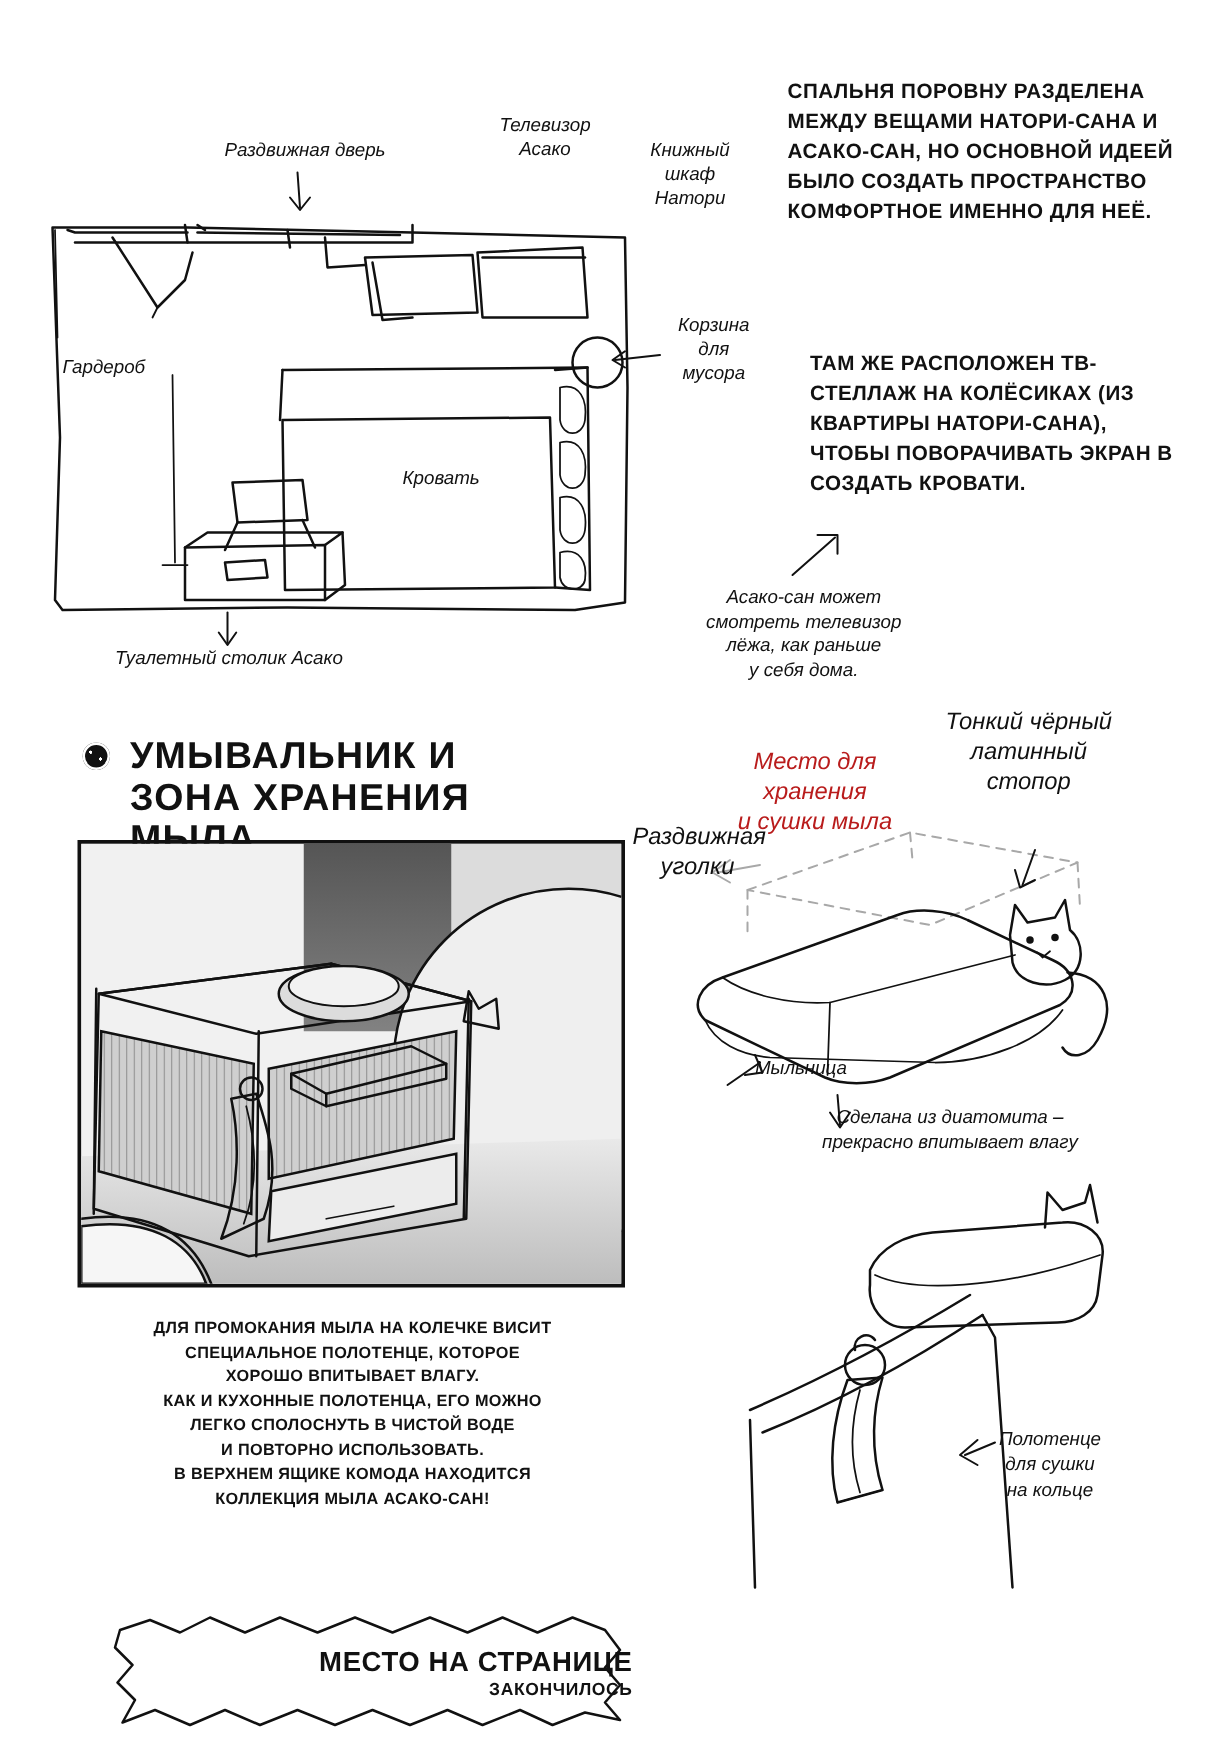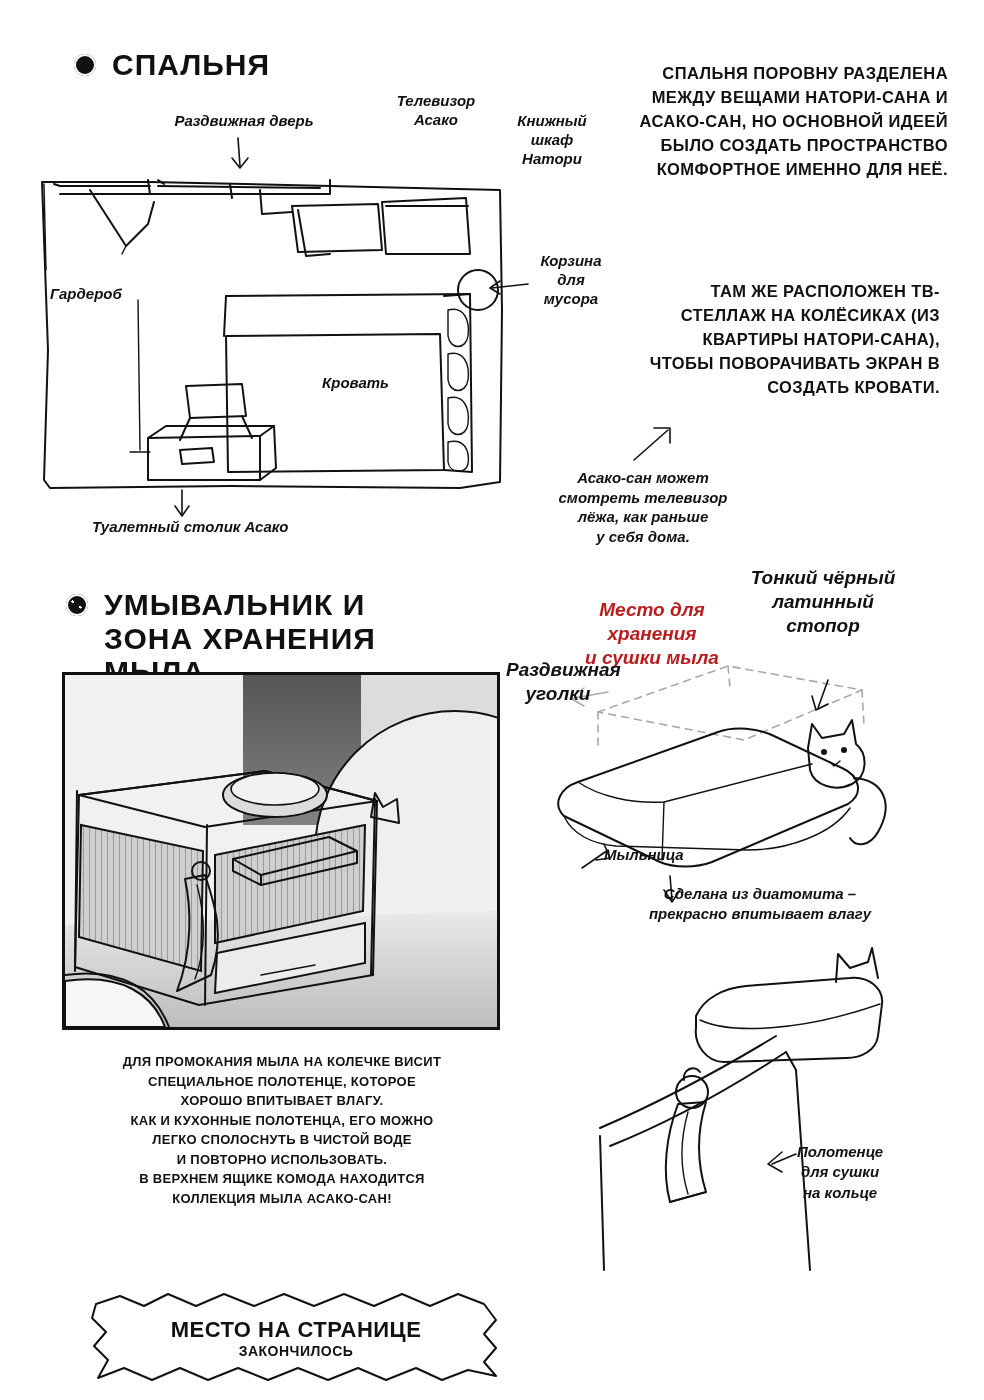--- a/index.html
+++ b/index.html
@@ -14,25 +14,25 @@
   .sec-head{position:absolute;display:flex;align-items:flex-start;gap:16px;}
   .bullet{width:22px;height:22px;border-radius:50%;background:#111;margin-top:6px;flex:0 0 auto;
           box-shadow:0 0 0 2px #fff inset;}
   .bullet.dots{background:
       radial-gradient(circle at 30% 35%, #fff 1.2px, transparent 1.4px),
       radial-gradient(circle at 65% 60%, #fff 1.2px, transparent 1.4px),
       #111;}
   .sec-title{font-size:30px;font-weight:bold;line-height:1.12;letter-spacing:1px;}
 
   
-  .narr{position:absolute;text-align:right;font-weight:bold;font-size:16.5px;line-height:1.45;
+  .narr{position:absolute;text-align:left;font-weight:bold;font-size:16.5px;line-height:1.45;
         letter-spacing:.4px;}
 
   
-  .lbl{position:absolute;font-style:italic;font-size:15px;line-height:1.25;color:#111;font-weight:bold;}
+  .lbl{position:absolute;font-style:italic;font-size:15px;line-height:1.25;color:#111;}
   .lbl.sm{font-size:19px;}
   .lbl.gray{color:#b91c1c;}
   .lbl.c{text-align:center;}
 
   
   .para{position:absolute;text-align:center;font-weight:bold;font-size:13px;line-height:1.5;letter-spacing:.3px;}
   svg{display:block;overflow:visible;}
   .ink{fill:none;stroke:#111;stroke-width:2;stroke-linecap:round;stroke-linejoin:round;}
   .ink-thin{fill:none;stroke:#111;stroke-width:1.4;stroke-linecap:round;stroke-linejoin:round;}
   .ink-gray{fill:none;stroke:#a8a8a8;stroke-width:1.6;stroke-linecap:round;stroke-linejoin:round;}
@@ -42,24 +42,20 @@
 
   
   .photo{position:absolute;left:62px;top:672px;width:432px;height:352px;border:3px solid #111;
          background:linear-gradient(160deg,#f4f4f4 0%,#e3e3e3 45%,#cfcfcf 100%);overflow:hidden;}
 </style>
 </head>
 <body>
 
 <div class="page">
 
-  <div class="sec-head" style="left:74px;top:48px;">
-    <div class="bullet"></div>
-    <div class="sec-title">СПАЛЬНЯ</div>
-  </div>
 
   <svg style="position:absolute;left:30px;top:150px;" width="560" height="390" viewBox="0 0 560 390">
 
     <path class="ink" d="M12 32 L18 200 L14 330 L20 338 L200 336 L430 338 L470 332 L472 160 L470 40 L300 36 L120 32 Z"></path>
     <path class="ink-thin" d="M14 34 L16 120"></path>
 
     <path class="ink" d="M118 30 L120 44 L300 44 L300 30"></path>
     <path class="ink" d="M128 36 L290 38"></path>
     <path class="ink" d="M200 34 L202 48"></path>
 
@@ -279,19 +275,19 @@
 И ПОВТОРНО ИСПОЛЬЗОВАТЬ.
 В ВЕРХНЕМ ЯЩИКЕ КОМОДА НАХОДИТСЯ
 КОЛЛЕКЦИЯ МЫЛА АСАКО-САН!</div>
 
   <div style="position:absolute;left:86px;top:1290px;width:420px;height:96px;">
     <svg width="420" height="96" viewBox="0 0 420 96">
       <path class="ink" d="M10 14 L34 6 L58 16 L82 4 L110 16 L138 4 L168 16 L198 4 L228 16 L258 4 L288 16 L316 4 L344 16 L372 4 L398 14 L410 30
                            L398 44 L410 58 L398 72 L410 86 L382 80 L356 90 L330 78 L300 90 L272 78 L242 90 L212 78 L182 90 L152 78 L122 90 L94 78 L66 90 L38 78 L12 88
                            L22 70 L8 56 L20 42 L6 28 Z" fill="#fff"></path>
     </svg>
-    <div style="position:absolute;inset:0;display:flex;flex-direction:column;align-items:center;justify-content:center;">
+    <div style="position:absolute;inset:0;display:flex;flex-direction:column;align-items:flex-end;justify-content:center;">
       <div class="caps" style="font-size:22px;line-height:1.25;">МЕСТО НА СТРАНИЦЕ</div>
       <div class="caps" style="font-size:14px;line-height:1.25;">ЗАКОНЧИЛОСЬ</div>
     </div>
   </div>
 
 </div>
 
 </body></html>

